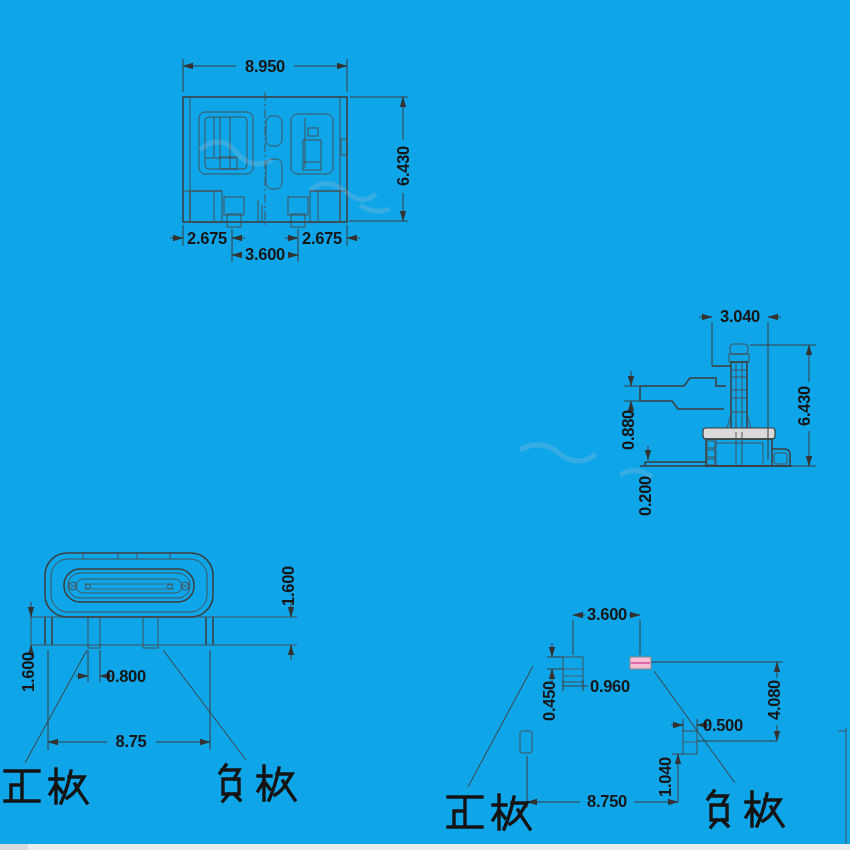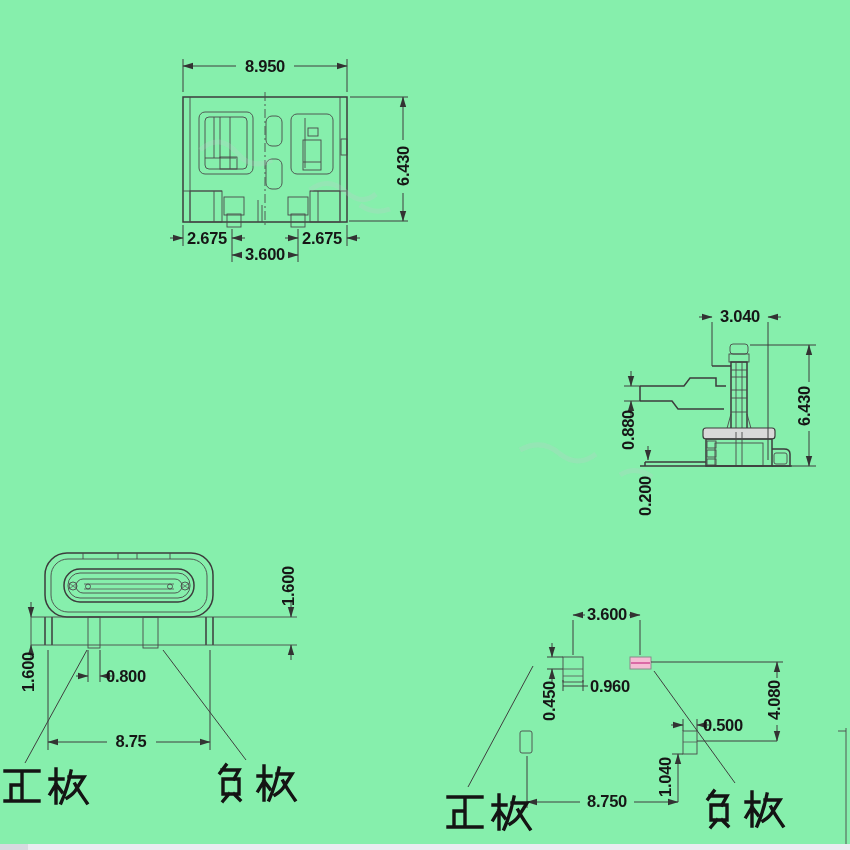--- a/index.html
+++ b/index.html
@@ -1,16 +1,16 @@
 <!DOCTYPE html>
 <html><head>
 <meta charset="utf-8">
 <style>
   html,body{margin:0;padding:0;background:#ffffff;}
-  #canvas{position:relative;width:850px;height:850px;background:#86efac;overflow:hidden;
+  #canvas{position:relative;width:850px;height:850px;background:#0ea5e9;overflow:hidden;
           font-family:"Liberation Sans",sans-serif;}
   svg text{font-family:"Liberation Sans","DejaVu Sans",sans-serif;font-weight:700;
            fill:#161616;font-size:16.5px;letter-spacing:-0.3px;}
   svg .outline{stroke:#3c3c3c;stroke-width:1.5;fill:none;}
   svg .thin{stroke:#4a4a4a;stroke-width:0.9;fill:none;}
   svg .dim{stroke:#3f3f3f;stroke-width:1;fill:none;}
   svg .glyph{stroke:#141414;stroke-width:3.4;fill:none;stroke-linecap:square;stroke-linejoin:miter;}
 </style>
 </head>
 <body>

